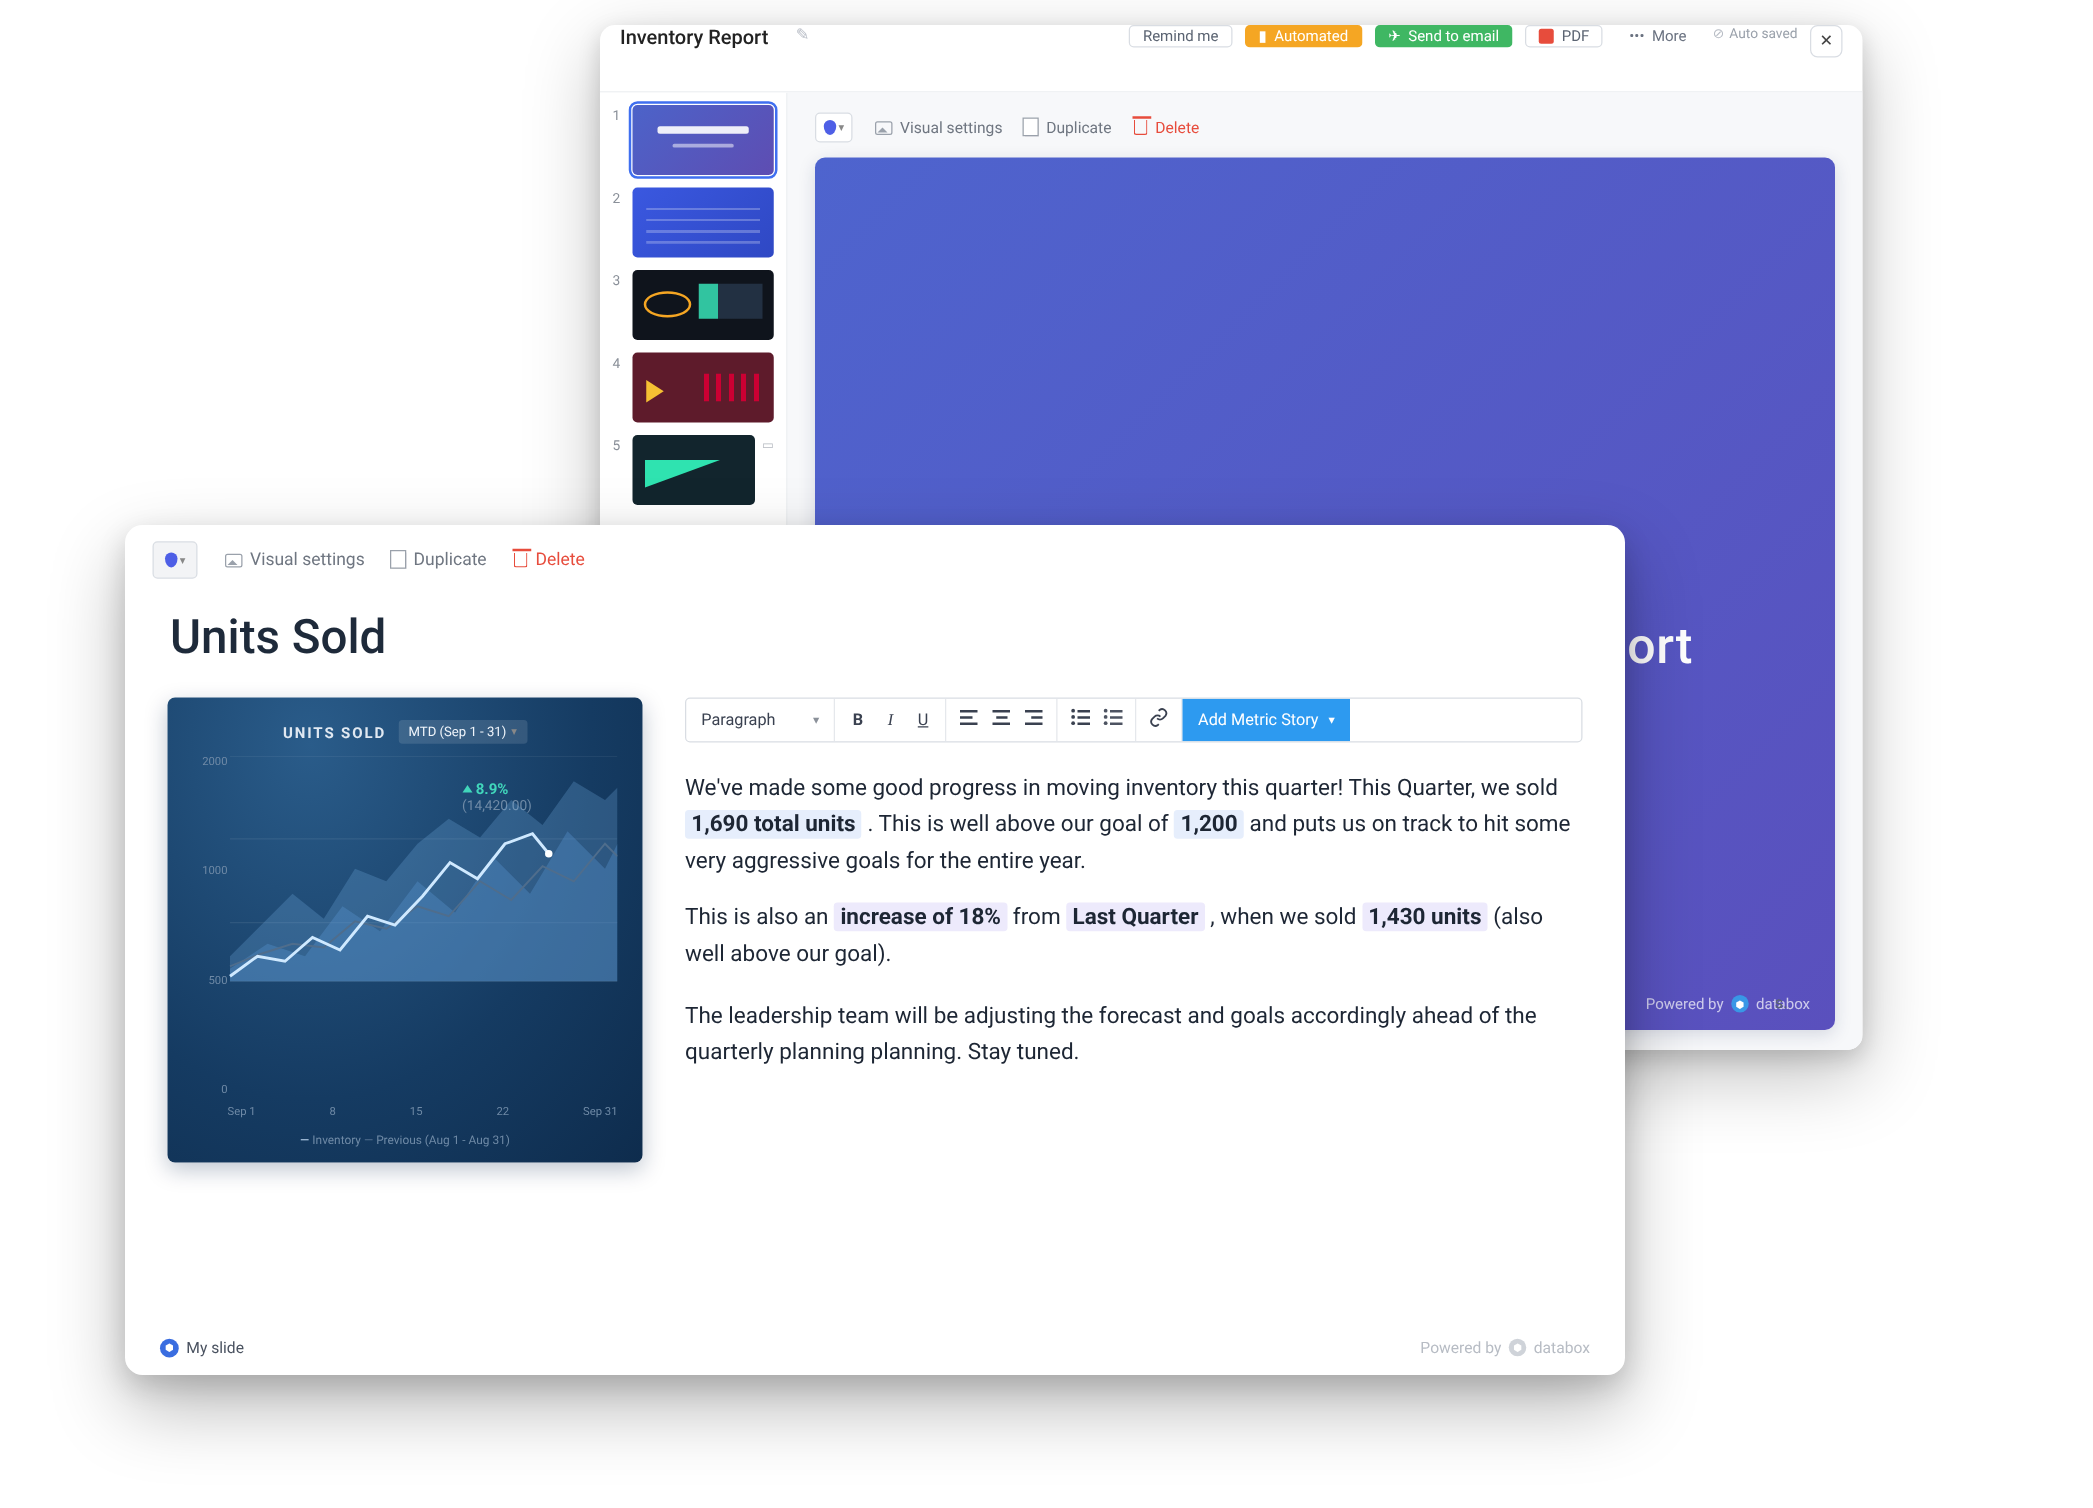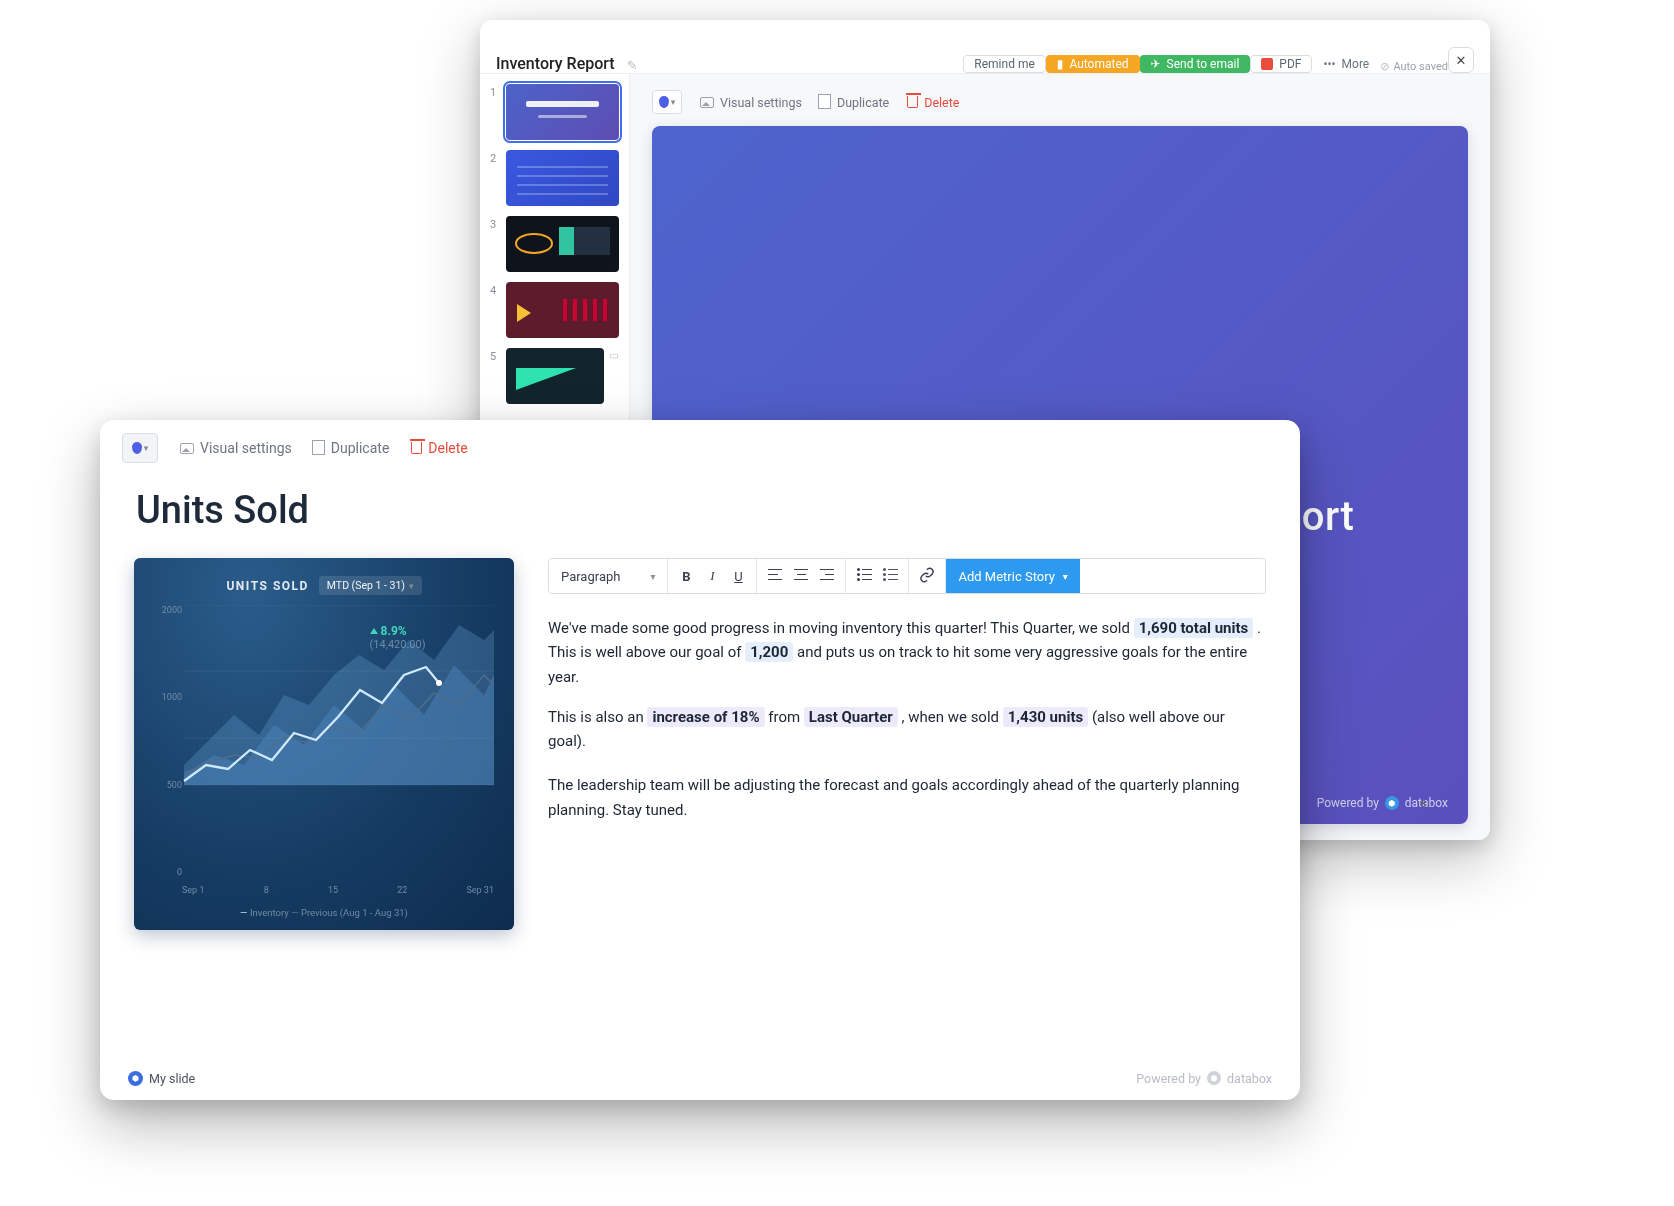--- a/index.html
+++ b/index.html
@@ -19,23 +19,24 @@
     left: 480px; top: 20px;
     width: 1010px; height: 820px;
     background: #fff;
     border-radius: 12px;
     box-shadow: 0 20px 60px rgba(0,0,0,0.25), 0 6px 18px rgba(0,0,0,0.15);
     overflow: hidden;
     display: flex; flex-direction: column;
   }
   .back-toolbar {
     height: 54px;
-    display: flex; align-items: flex-end;
+    display: flex; align-items: flex-start;
     padding: 0 16px;
     border-bottom: 1px solid #eceef1;
+    gap: 10px;
     font-size: 13px;
   }
   .doc-title { font-size: 16px; color:#222; font-weight: 500; flex: 0 0 auto; margin-right: 12px;}
   .edit-pencil { color:#b9bec7; }
   .spacer { flex: 1; }
   .btn { display:inline-flex; align-items:center; gap:6px; padding:1px 10px; border-radius:4px; font-size:12px; cursor:pointer; border:1px solid transparent; white-space:nowrap;}
   .btn-outline { background:#fff; border:1px solid #d9dde3; color:#5b6472; }
   .btn-orange { background:#f5a623; color:#fff; }
   .btn-green  { background:#3fb763; color:#fff; }
   .btn-more   { color:#6a7280; }
@@ -136,21 +137,21 @@
   .text-col { flex:1; display:flex;flex-direction:column; }
   .rt-toolbar { display:flex;align-items:center;border:1px solid #d9dde3;border-radius:4px;overflow:hidden;height:36px;font-size:13px;}
   .rt-group{display:flex;align-items:center;height:100%;padding:0 10px;border-right:1px solid #e5e8ec;gap:10px;color:#3a4150;}
   .rt-group:last-of-type{border-right:none;}
   .para-select{display:flex;align-items:center;gap:30px;padding:0 12px;font-size:13px;color:#3a4150;}
   .rt-btn{cursor:pointer;min-width:16px;text-align:center;}
   .rt-bold{font-weight:700;}
   .rt-italic{font-style:italic;font-family:serif;}
   .rt-under{text-decoration:underline;}
   .btn-metric{background:#2d9af0;color:#fff;display:flex;align-items:center;gap:8px;padding:0 12px;height:100%;font-size:13px;cursor:pointer;}
-  .story-text{font-size:15px;line-height:1.62;color:#1d2634;margin-top:22px;}
+  .story-text{font-size:18px;line-height:1.62;color:#1d2634;margin-top:22px;}
   .story-text p{margin-bottom:20px;}
   .hl-blue{background:#e6eefc;border-radius:3px;padding:1px 5px;font-weight:700;}
   .hl-violet{background:#edeafc;border-radius:3px;padding:1px 5px;font-weight:700;}
 
   .front-footer{height:44px;display:flex;align-items:center;justify-content:space-between;padding:0 28px;font-size:12.5px;color:#8a9099;}
   .front-footer .left{display:flex;align-items:center;gap:6px;color:#4a5260;}
   .logo-dot{width:15px;height:15px;border-radius:50%;background:#3a6de0;display:inline-flex;align-items:center;justify-content:center;color:#fff;font-size:8px;}
   .pb-right{display:flex;align-items:center;gap:6px;color:#b7bcc4;}
   .pb-right .db-dot{background:#cfd3d9;}
   .caret{font-size:10px;color:#8a9099;}

